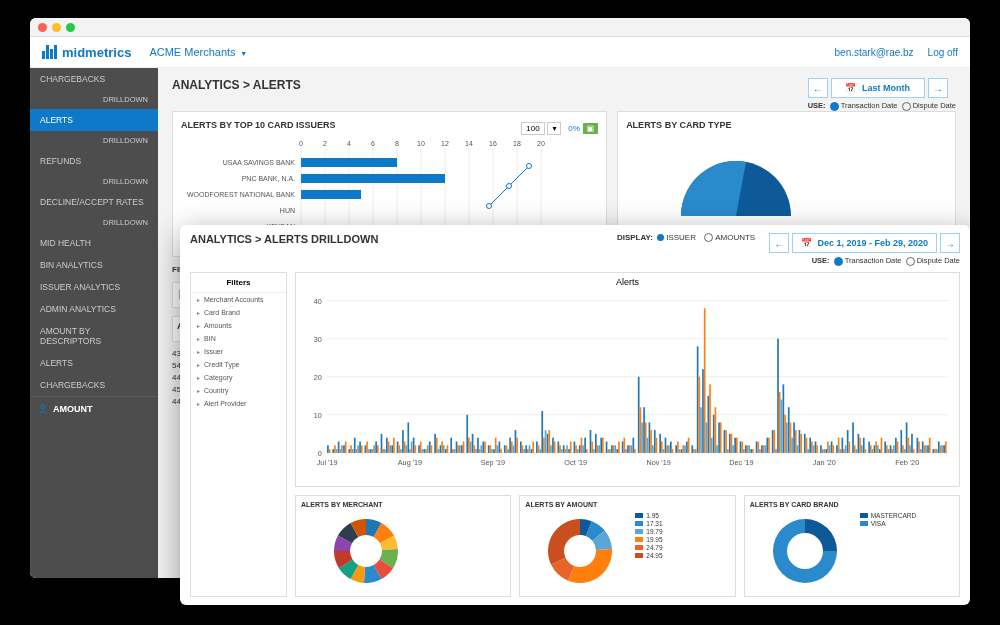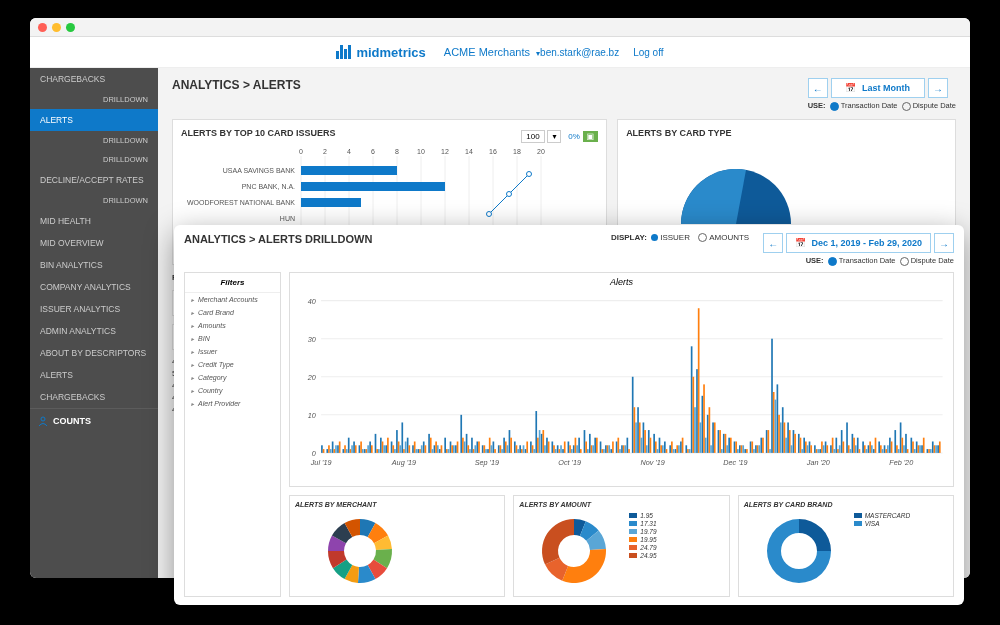--- a/index.html
+++ b/index.html
@@ -1,42 +1,42 @@
 <!DOCTYPE html>
 <html><head>
 <meta charset="utf-8">
 <style>
 html,body{margin:0;padding:0;font-family:Arial,Helvetica,sans-serif;font-size:10px;background:#000;width:1000px;height:625px;overflow:hidden;}
 .stage{position:relative;width:1000px;height:625px;}
 .win{position:absolute;background:#fff;border-radius:6px;box-shadow:0 8px 30px rgba(0,0,0,.4);overflow:hidden;}
 .win1{left:30px;top:18px;width:940px;height:560px;}
-.win2{left:174px;top:225px;width:790px;height:380px;}
+.win2{left:180px;top:225px;width:790px;height:380px;}
 .mac{height:18px;background:#f3f3f3;display:flex;align-items:center;padding-left:8px;gap:5px;border-bottom:1px solid #ddd;}
 .mac span{width:9px;height:9px;border-radius:50%;display:inline-block;}
 .mac .r{background:#ff5f56;} .mac .y{background:#ffbd2e;} .mac .g{background:#27c93f;}
-.topbar{height:30px;display:flex;align-items:center;padding:0 12px;border-bottom:1px solid #eee;justify-content:center;}
+.topbar{height:30px;display:flex;align-items:center;padding:0 12px;border-bottom:1px solid #eee;justify-content:space-between;}
 .brand{display:flex;align-items:center;gap:5px;}
 .brand .bars{display:flex;gap:1px;align-items:flex-end;}
 .brand .bars i{width:3px;background:#0e79c9;display:inline-block;}
 .brand .bars i:nth-child(1){height:8px;} .brand .bars i:nth-child(2){height:14px;} .brand .bars i:nth-child(3){height:10px;} .brand .bars i:nth-child(4){height:14px;}
 .brand b{color:#0e79c9;font-size:13px;font-weight:700;}
 .merch{color:#0e79c9;font-size:11px;margin-left:18px;cursor:pointer;}
 .merch .chev{font-size:8px;margin-left:3px;}
 .top-right{display:flex;gap:14px;}
 .top-right a{color:#0e79c9;font-size:10px;text-decoration:none;}
 .app{display:flex;height:calc(100% - 48px);}
 .sidebar{width:128px;background:#4d4d4d;color:#ccc;overflow-y:auto;font-size:8.5px;}
 .side-hdr{background:#3b3b3b;color:#fff;font-weight:700;font-size:9px;padding:7px 8px;display:flex;align-items:center;gap:5px;}
 .side-hdr.admin{background:#4d4d4d;border-top:1px solid #5c5c5c;}
 .side-hdr .ico{width:10px;height:10px;display:inline-block;}
 .side-item{padding:6px 10px;cursor:pointer;}
 .side-sub{padding:5px 10px 5px 20px;font-size:7.5px;cursor:pointer;text-align:right;}
 .side-item.active{background:#0e79c9;color:#fff;}
 .content{flex:1;background:#f3f3f3;padding:10px 14px;overflow:hidden;}
-.crumb-row{display:flex;justify-content:space-between;align-items:flex-start;margin-bottom:8px;}
+.crumb-row{display:flex;justify-content:space-between;align-items:flex-start;}
 .crumb{font-size:12px;font-weight:700;color:#333;}
 .date-ctrl{text-align:right;}
 .date-box{display:flex;align-items:center;gap:3px;}
 .date-btn{border:1px solid #9fd0ef;background:#fff;color:#0e79c9;width:18px;height:18px;display:flex;align-items:center;justify-content:center;font-size:10px;cursor:pointer;}
 .date-mid{border:1px solid #9fd0ef;background:#fff;color:#0e79c9;padding:2px 14px;height:14px;display:flex;align-items:center;gap:5px;font-size:9px;font-weight:700;}
 .use-row{font-size:7.5px;color:#333;margin-top:3px;}
 .use-row .radio{display:inline-block;width:7px;height:7px;border-radius:50%;border:1px solid #666;vertical-align:middle;margin:0 2px;}
 .use-row .radio.on{background:#0e79c9;border-color:#0e79c9;}
 .panels{display:flex;gap:10px;}
 .panel{background:#fff;border:1px solid #ddd;flex:1;padding:8px;}
@@ -44,21 +44,21 @@
 .panel-hd{display:flex;justify-content:space-between;align-items:center;}
 .sel{border:1px solid #ccc;font-size:8px;padding:1px 4px;}
 .pct{color:#0e79c9;font-size:8px;margin-left:4px;}
 svg text{font-size:7px;fill:#555;}
 .row2{display:flex;margin-top:8px;}
 .nums{font-size:8px;color:#333;line-height:1.5;margin-top:6px;}
 
 .w2-body{padding:8px 10px;height:calc(100% - 16px);display:flex;flex-direction:column;}
 .w2-top{display:flex;justify-content:space-between;align-items:flex-start;}
 .display-ctrl{font-size:8px;color:#333;}
-.w2-main{display:flex;gap:8px;flex:1;margin-top:6px;font-style:italic;}
+.w2-main{display:flex;gap:8px;flex:1;margin-top:6px;}
 .filters{width:95px;border:1px solid #ddd;background:#fff;font-size:7px;}
 .filters .fh{text-align:center;font-weight:700;padding:5px 0;border-bottom:1px solid #eee;font-size:8px;}
 .filters .fi{padding:3px 6px;cursor:pointer;color:#555;}
 .filters .fi::before{content:"▸";margin-right:4px;font-size:6px;color:#888;}
 .chart-area{flex:1;border:1px solid #ddd;background:#fff;position:relative;}
 .chart-title{text-align:center;font-size:9px;padding:4px 0;}
 .donuts{display:flex;gap:8px;margin-top:8px;}
 .dpanel{flex:1;border:1px solid #ddd;background:#fff;padding:5px;}
 .dpanel .dt{font-size:7px;font-weight:700;color:#333;margin-bottom:3px;}
 .legend{font-size:6.5px;color:#333;}
@@ -96,40 +96,39 @@
       <a href="#">ben.stark@rae.bz</a>
       <a href="#">Log off</a>
     </div>
   </div>
   <div class="app">
     <div class="sidebar">
       <div class="side-item">CHARGEBACKS</div>
       <div class="side-sub">DRILLDOWN</div>
       <div class="side-item active">ALERTS</div>
       <div class="side-sub">DRILLDOWN</div>
+      <div class="side-item">REFUNDS</div>
       <div class="side-sub">DRILLDOWN</div>
       <div class="side-item">DECLINE/ACCEPT RATES</div>
       <div class="side-sub">DRILLDOWN</div>
       <div class="side-item">MID HEALTH</div>
-      <div class="side-item">MID OVERVIEW</div>
       <div class="side-item">BIN ANALYTICS</div>
-      <div class="side-item">COMPANY ANALYTICS</div>
       <div class="side-item">ISSUER ANALYTICS</div>
       <div class="side-item">ADMIN ANALYTICS</div>
-      <div class="side-item">ABOUT BY DESCRIPTORS</div>
+      <div class="side-item">AMOUNT BY DESCRIPTORS</div>
 
       <div class="side-item">ALERTS</div>
       <div class="side-item">CHARGEBACKS</div>
 
       <div class="side-hdr admin">
         <span class="ico"><svg viewBox="0 0 10 10">
                 <circle cx="5" cy="3" r="2" fill="none" stroke="#0e79c9"></circle>
                 <path d="M1 10 Q5 5 9 10" fill="none" stroke="#0e79c9"></path>
               </svg></span>
-        <span>COUNTS</span>
+        <span>AMOUNT</span>
       </div>
     </div>
 
     <div class="content">
       <div class="crumb-row">
         <div class="crumb">ANALYTICS &gt; ALERTS</div>
         <div class="date-ctrl">
           <div class="date-box">
             <div class="date-btn">←</div>
             <div class="date-mid">

